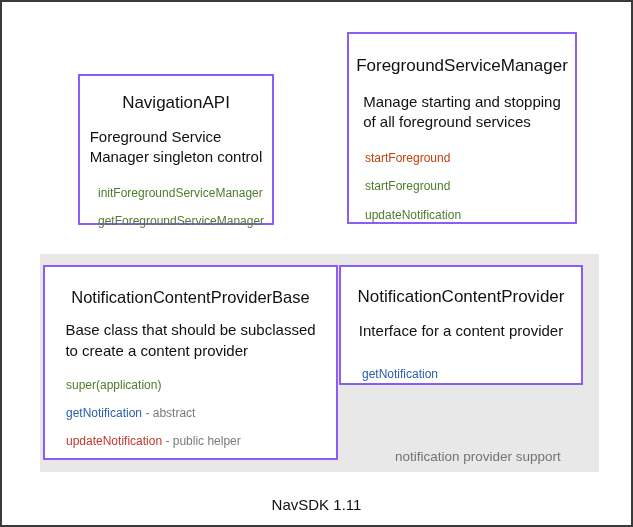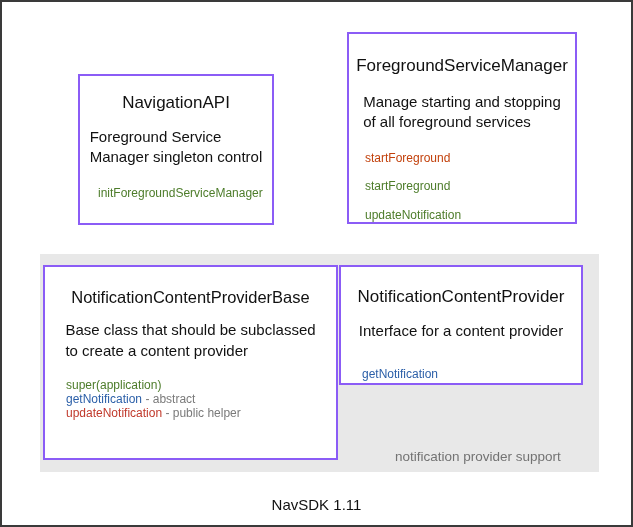--- a/index.html
+++ b/index.html
@@ -82,20 +82,23 @@
   <div class="panel-label" style="left:393px; top:447px;">notification provider support</div>
 
   <div class="card" style="left:76px; top:72px; width:196px; height:151px;">
     <div class="card-title" style="margin-top:18px;">NavigationAPI</div>
     <div class="card-desc" style="margin-top:14px; white-space:pre-line;">Foreground Service
 Manager singleton control</div>
     <div class="members" style="margin-top:18px; padding-left:18px; gap:14px;">
       <div class="member">
         <span style="color:#4d7c2a;">initForegroundServiceManager</span><span class="m-note"></span>
       </div>
+      <div class="member">
+        <span style="color:#4d7c2a;">getForegroundServiceManager</span><span class="m-note"></span>
+      </div>
     </div>
   </div>
 
   <div class="card" style="left:345px; top:30px; width:230px; height:192px;">
     <div class="card-title" style="margin-top:23px;">ForegroundServiceManager</div>
     <div class="card-desc" style="margin-top:16px; white-space:pre-line;">Manage starting and stopping
 of all foreground services</div>
     <div class="members" style="margin-top:18px; padding-left:16px; gap:14px;">
       <div class="member">
         <span style="color:#c2410c;">startForeground</span><span class="m-note"></span>
@@ -106,21 +109,21 @@
       <div class="member">
         <span style="color:#4d7c2a;">updateNotification</span><span class="m-note"></span>
       </div>
     </div>
   </div>
 
   <div class="card" style="left:41px; top:263px; width:295px; height:195px;">
     <div class="card-title" style="margin-top:21px; font-size:16.5px;">NotificationContentProviderBase</div>
     <div class="card-desc" style="margin-top:14px; white-space:pre-line;">Base class that should be subclassed
 to create a content provider</div>
-    <div class="members" style="margin-top:16px; padding-left:21px; ">
+    <div class="members" style="margin-top:16px; padding-left:21px; gap:14px;">
       <div class="member">
         <span style="color:#4d7c2a;">super(application)</span><span class="m-note"></span>
       </div>
       <div class="member">
         <span style="color:#2b5fa8;">getNotification</span><span class="m-note"> - abstract</span>
       </div>
       <div class="member">
         <span style="color:#c0392b;">updateNotification</span><span class="m-note"> - public helper</span>
       </div>
     </div>

